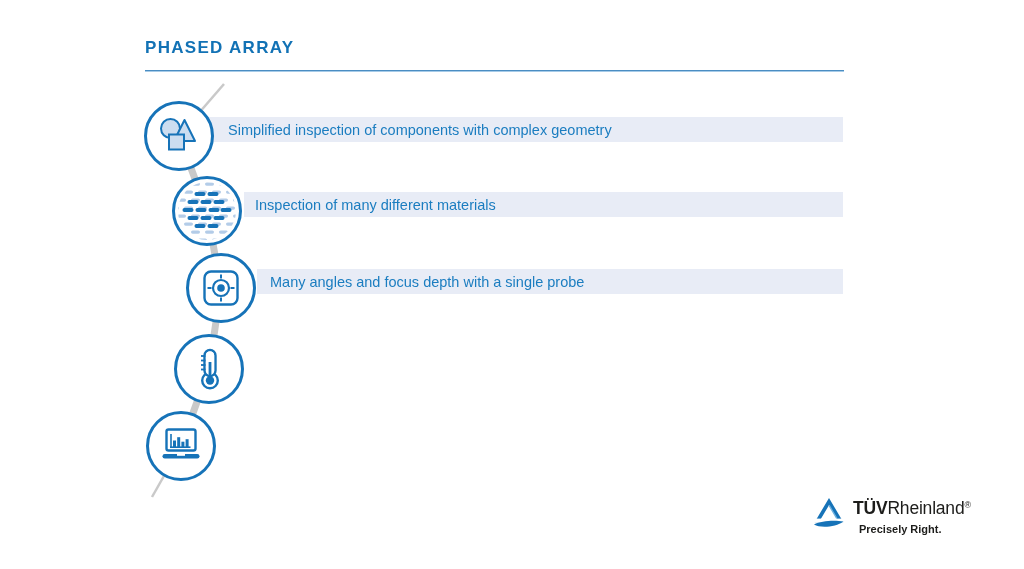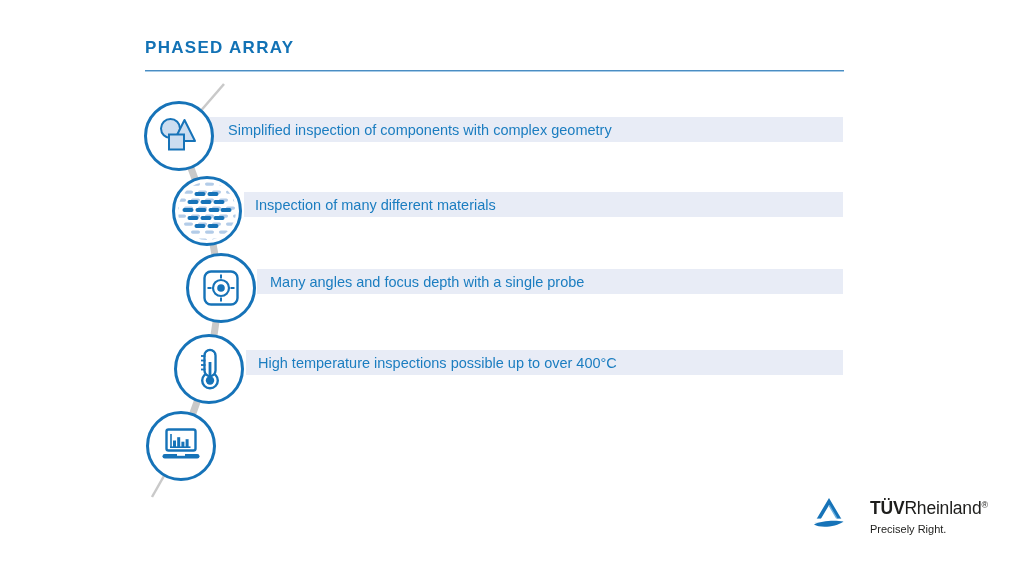--- a/index.html
+++ b/index.html
@@ -53,27 +53,27 @@
   .circle2{left:172px;top:176px;}
   .circle3{left:186px;top:253px;}
   .circle4{left:174px;top:334px;}
   .circle5{left:146px;top:411px;}
   .icon-stroke{stroke:var(--accent);fill:none;}
   .icon-fill{fill:var(--accent);}
   .icon-light{fill:var(--icon-light);stroke:var(--accent);}
   .dash-light{fill:var(--dash-light);}
   .logo{
     position:absolute;left:812px;top:496px;z-index:3;
-    display:flex;align-items:flex-start;gap:24px;justify-content:flex-end;
+    display:flex;align-items:flex-start;gap:7px;justify-content:flex-end;
   }
   .logo-text{padding-top:4px;}
   .brand{font-size:17.5px;color:var(--logo-text);line-height:1;letter-spacing:-0.2px;}
   .brand .b{font-weight:bold;}
   .brand sup{font-size:9px;vertical-align:6px;}
-  .tagline{font-size:11px;font-weight:normal;color:var(--logo-text);margin-top:5px;}
+  .tagline{font-size:11px;font-weight:bold;color:var(--logo-text);margin-top:5px;margin-left:6px;}
 </style>
 </head>
 <body>
 
 <div class="slide">
 
   <div class="title">PHASED ARRAY</div>
   <div class="rule"></div>
 
   <svg class="chain" width="1024" height="569" viewBox="0 0 1024 569">
@@ -83,23 +83,20 @@
   </svg>
 
   <div class="bar bar1">
     <span>Simplified inspection of components with complex geometry</span>
   </div>
   <div class="bar bar2">
     <span>Inspection of many different materials</span>
   </div>
   <div class="bar bar3">
     <span>Many angles and focus depth with a single probe</span>
-  </div>
-  <div class="bar bar4">
-    <span>High temperature inspections possible up to over 400°C</span>
   </div>
 
   <div class="circle circle1">
     <svg width="44" height="44" viewBox="0 0 44 44">
       <circle class="icon-light" cx="13.5" cy="14.5" r="9.5" stroke-width="2"></circle>
       <path class="icon-light" d="M27.5 6 L38 27 L17 27 Z" stroke-width="2" stroke-linejoin="round"></path>
       <rect class="icon-light" x="12" y="20.5" width="15" height="15" stroke-width="2"></rect>
     </svg>
   </div>
 

